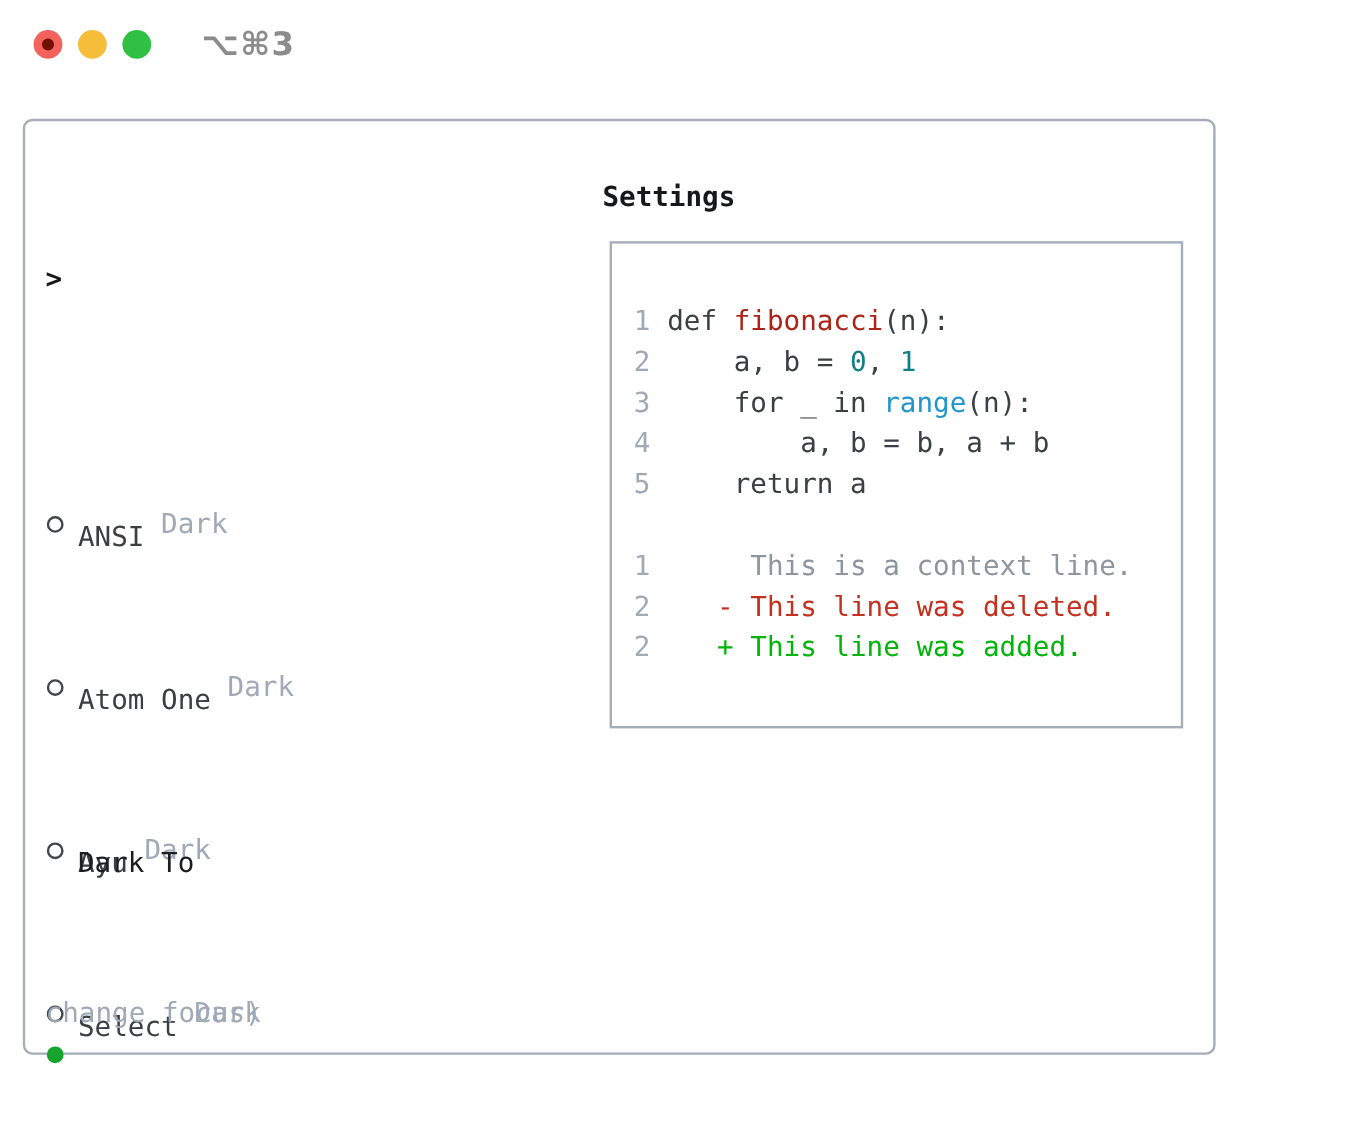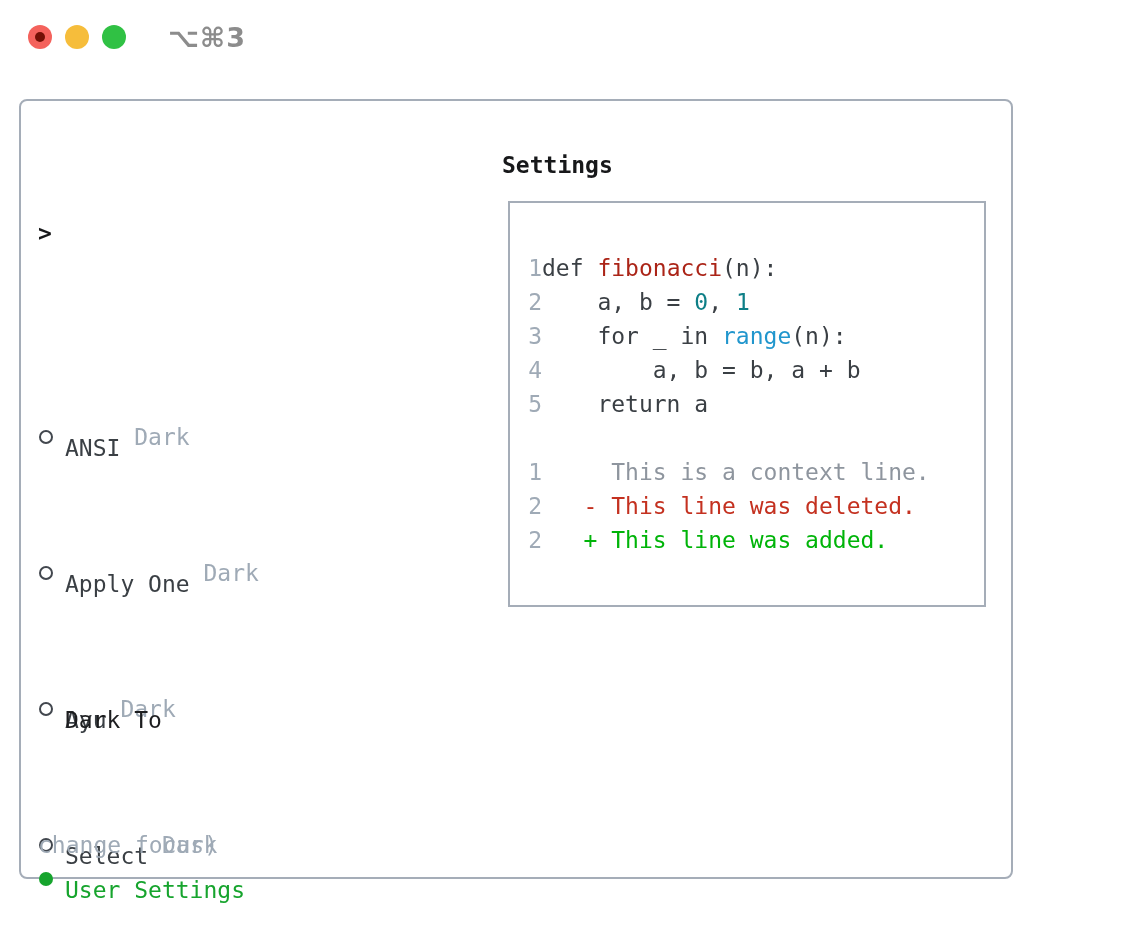--- a/index.html
+++ b/index.html
@@ -47,21 +47,21 @@
   .hint{position:absolute;left:17px;top:659px;color:#9faab6;}
   
   .preview-title{position:absolute;left:481px;top:47px;font-weight:bold;color:#17181a;}
   .preview-box{
     position:absolute;left:487px;top:100px;width:474px;height:402px;
     border:2px solid #a5adb8;background:#ffffff;
   }
   .code{position:absolute;left:18px;top:48px;}
   .code-line{display:flex;height:34px;}
   .lnum{color:#9faab6;width:14px;flex:0 0 14px;text-align:right;}
-  .lcontent{}
+  .lcontent{margin-left:14px;}
 </style>
 </head>
 <body>
 
 <div class="window">
 
   <div class="titlebar">
     <div class="light red" style="background: rgb(244, 98, 92);"></div>
     <div class="light yellow" style="background: rgb(246, 189, 59);"></div>
     <div class="light green" style="background: rgb(48, 193, 68);"></div>
@@ -77,21 +77,21 @@
       
       <div id="theme-items">
         <div class="row">
           <span class="prefix"><span class="radio"></span></span>
           <span class="label-dark item-label">ANSI</span>
           <span class="variant item-variant"> Dark</span>
         </div>
       
         <div class="row">
           <span class="prefix"><span class="radio"></span></span>
-          <span class="label-dark item-label">Apply One</span>
+          <span class="label-dark item-label">Atom One</span>
           <span class="variant item-variant"> Dark</span>
         </div>
       
         <div class="row">
           <span class="prefix"><span class="radio"></span></span>
           <span class="label-dark item-label">Ayu</span>
           <span class="variant item-variant"> Dark</span>
         </div>
       
         <div class="row">
@@ -119,21 +119,20 @@
     </div>
 
     <div class="list mono" style="top:523px;">
       <div class="row">
         <span class="prefix"></span>
         <span class="label-dark" style="color:#1c1d1f;">Dark To</span>
       </div>
       <div id="apply-items">
         <div class="row">
           <span class="prefix"><span class="radio on" style="background: rgb(22, 164, 45);"></span></span>
-          <span class="label-dark item-label" style="color: rgb(22, 164, 45);">User Settings</span>
           <span class="variant item-variant"></span>
         </div>
       
         
       </div>
     </div>
 
     <div class="hint mono">
       <div>change focus)</div>
     </div>

